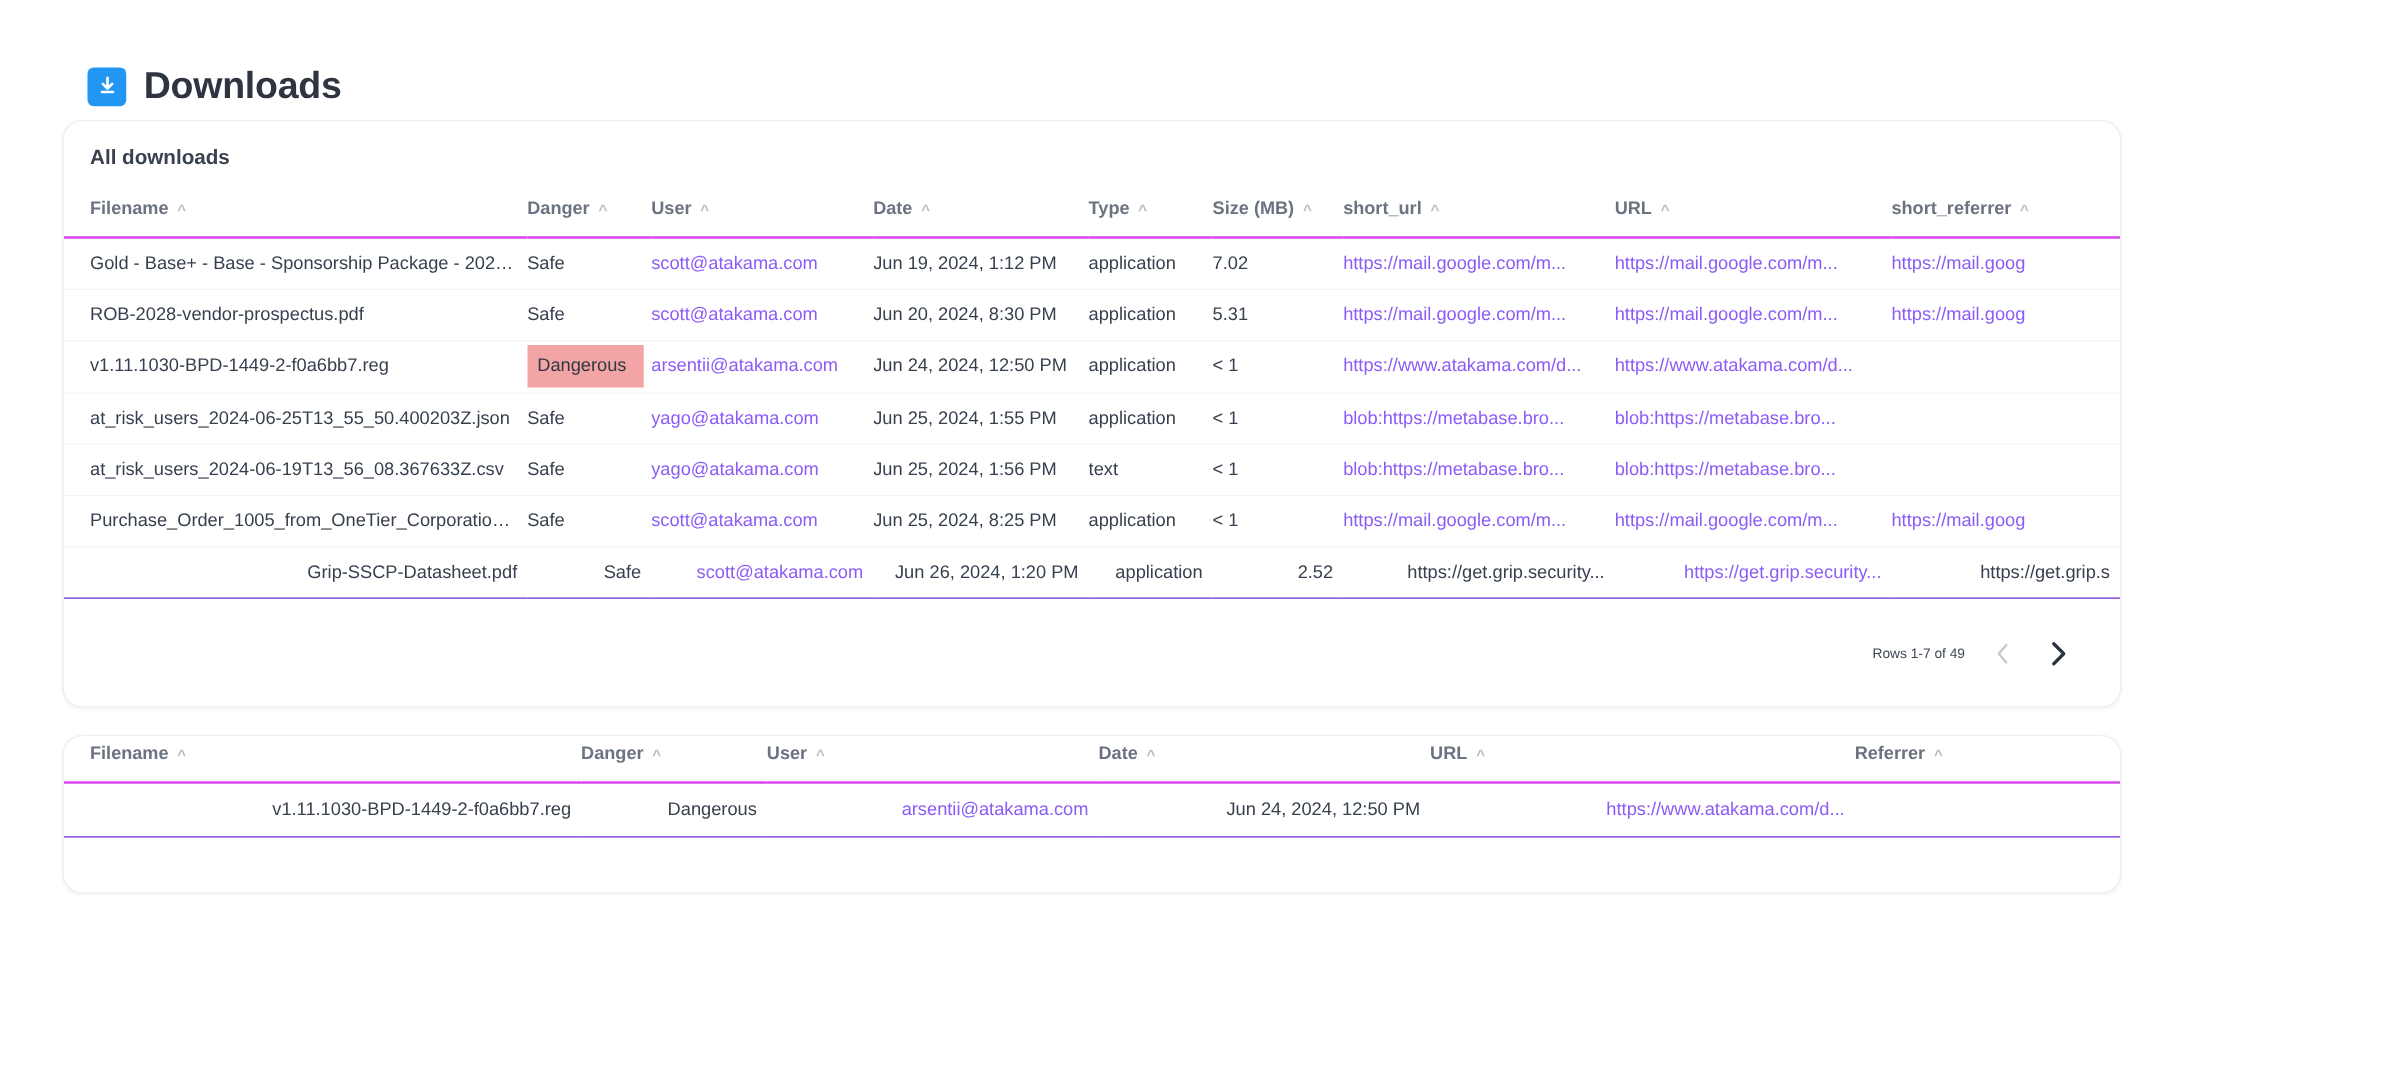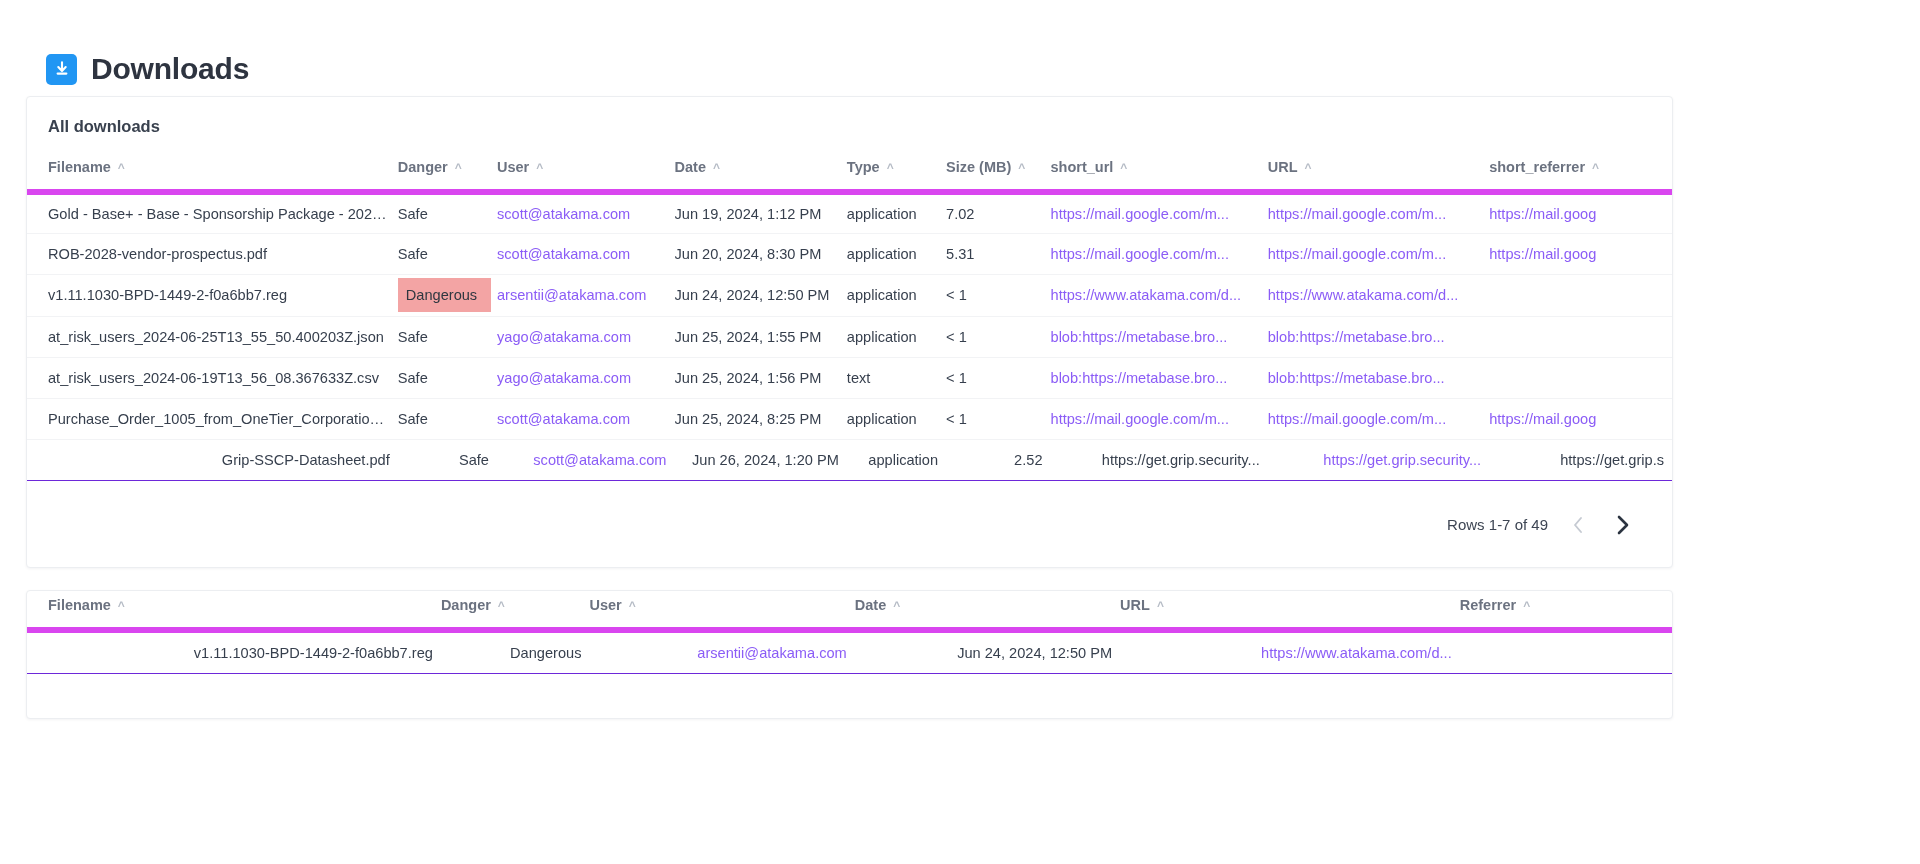--- a/index.html
+++ b/index.html
@@ -9,20 +9,21 @@
     background: #ffffff;
     font-family: "Liberation Sans", sans-serif;
     overflow: hidden;
   }
   .page {
     position: relative;
     width: 1697px;
     height: 864px;
     background: #ffffff;
     padding: 0;
+    margin-left: 24px;
   }
 
   
   .page-header {
     display: flex;
     align-items: center;
     gap: 14px;
     padding: 42px 0 0 46px;
     height: 96px;
   }
@@ -44,21 +45,21 @@
     letter-spacing: -0.2px;
     line-height: 1;
   }
 
   
   .card {
     position: relative;
     margin: 0 24px 0 26px;
     background: #ffffff;
     border: 1px solid #eceef1;
-    border-radius: 4px;
+    border-radius: 16px;
     box-shadow: 0 1px 3px rgba(16,24,40,0.05);
     overflow: hidden;
   }
   .card + .card { margin-top: 22px; }
   .card-title {
     font-size: 16.5px;
     font-weight: 700;
     color: #39414e;
     padding: 20px 0 17px 21px;
   }
@@ -69,21 +70,21 @@
     border-collapse: collapse;
     table-layout: fixed;
   }
   thead th {
     text-align: left;
     font-size: 14.5px;
     font-weight: 600;
     color: #6b7280;
     padding: 6px 8px 14px 0;
     white-space: nowrap;
-    border-bottom: 6px solid #d946ef;
+    border-bottom: 2px solid #d946ef;
     vertical-align: bottom;
   }
   thead th .hlabel { display: inline-flex; align-items: center; gap: 7px; cursor: pointer; }
   .sort-caret {
     display: inline-block;
     color: #b6bcc6;
     font-size: 12px;
     line-height: 1;
     transform: translateY(1px);
   }
@@ -135,21 +136,21 @@
   
   .pagination {
     display: flex;
     align-items: center;
     justify-content: flex-end;
     gap: 18px;
     padding: 28px 36px 26px 0;
     height: 86px;
   }
   .rows-label {
-    font-size: 15px;
+    font-size: 11px;
     color: #3d4553;
     font-weight: 400;
   }
   .pg-btn {
     background: none;
     border: none;
     cursor: pointer;
     line-height: 0;
     padding: 2px 4px;
   }

